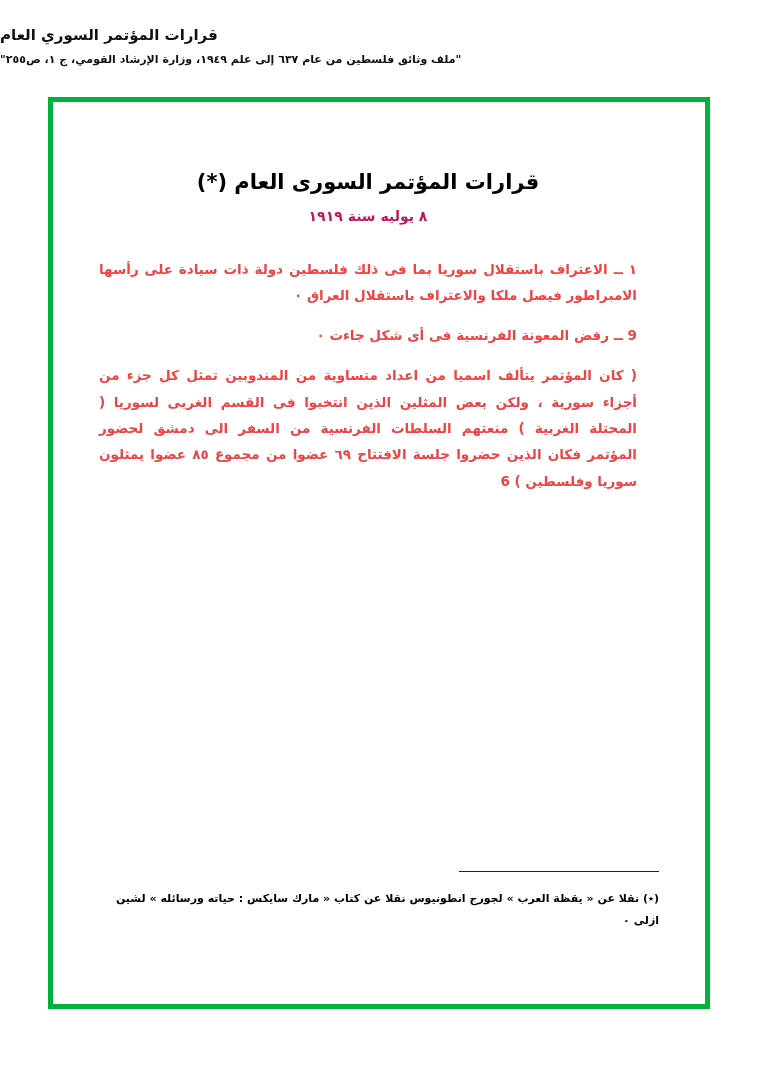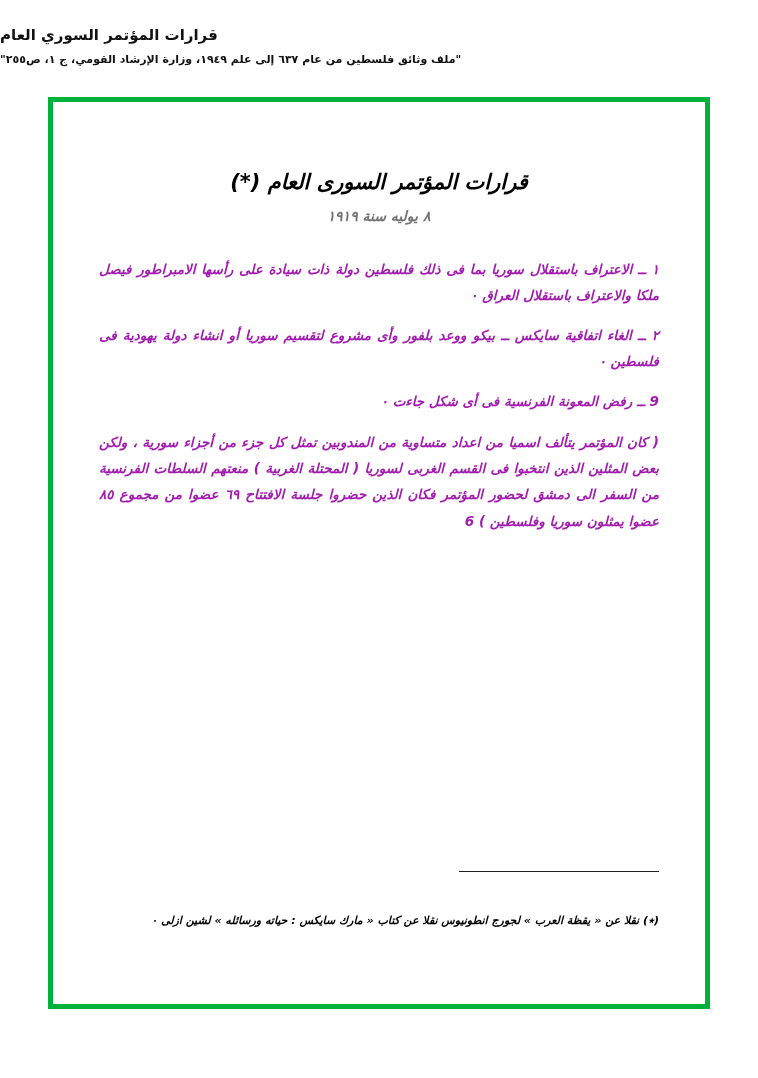--- a/index.html
+++ b/index.html
@@ -38,53 +38,52 @@
     top: 97px;
     left: 48px;
     width: 662px;
     height: 912px;
     border: 5px solid #00b13c;
     box-sizing: border-box;
     background: #ffffff;
   }
 
   .doc-inner {
-    padding: 60px 46px 0 46px;
+    padding: 60px 68px 0 46px;
     box-sizing: border-box;
     height: 100%;
     position: relative;
-    font-style: italic;
   }
 
   .doc-title {
     text-align: center;
     font-size: 21px;
     font-weight: bold;
     color: #000;
     margin-top: 8px;
   }
   .doc-date {
     text-align: center;
     font-size: 14px;
     font-weight: bold;
     margin-top: 14px;
-    color: #737373;
+    color: #be185d;
   }
 
   .clauses {
     margin-top: 32px;
   }
   .clause {
     font-size: 13.5px;
     font-weight: bold;
     line-height: 1.95;
     text-align: justify;
     text-align-last: right;
     margin-bottom: 10px;
-    color: #a21caf;
+    color: #ef4444;
   }
   .clause.note {
     margin-top: 14px;
   }
 
   .footnote-rule {
     position: absolute;
     bottom: 132px;
     right: 46px;
     width: 200px;
@@ -111,21 +110,20 @@
 </div>
 
 <div class="doc-frame">
   <div class="doc-inner">
 
     <div class="doc-title">قرارات المؤتمر السورى العام (*)</div>
     <div class="doc-date">٨ يوليه سنة ١٩١٩</div>
 
     <div class="clauses">
       <p class="clause">١ ــ الاعتراف باستقلال سوريا بما فى ذلك فلسطين دولة ذات سيادة على رأسها الامبراطور فيصل ملكا والاعتراف باستقلال العراق ٠</p>
-      <p class="clause">٢ ــ الغاء اتفاقية سايكس ــ بيكو ووعد بلفور وأى مشروع لتقسيم سوريا أو انشاء دولة يهودية فى فلسطين ٠</p>
       <p class="clause">9 ــ رفض المعونة الفرنسية فى أى شكل جاءت ٠</p>
       <p class="clause note">( كان المؤتمر يتألف اسميا من اعداد متساوية من المندوبين تمثل كل جزء من أجزاء سورية ، ولكن بعض المثلين الذين انتخبوا فى القسم الغربى لسوريا ( المحتلة الغربية ) منعتهم السلطات الفرنسية من السفر الى دمشق لحضور المؤتمر فكان الذين حضروا جلسة الافتتاح ٦٩ عضوا من مجموع ٨٥ عضوا يمثلون سوريا وفلسطين ) 6</p>
     </div>
 
     <div class="footnote-rule"></div>
     <div class="footnote">(٭) نقلا عن « يقظة العرب » لجورج انطونيوس نقلا عن كتاب « مارك سايكس : حياته ورسائله » لشين ازلى ٠</div>
 
   </div>
 </div>
 

